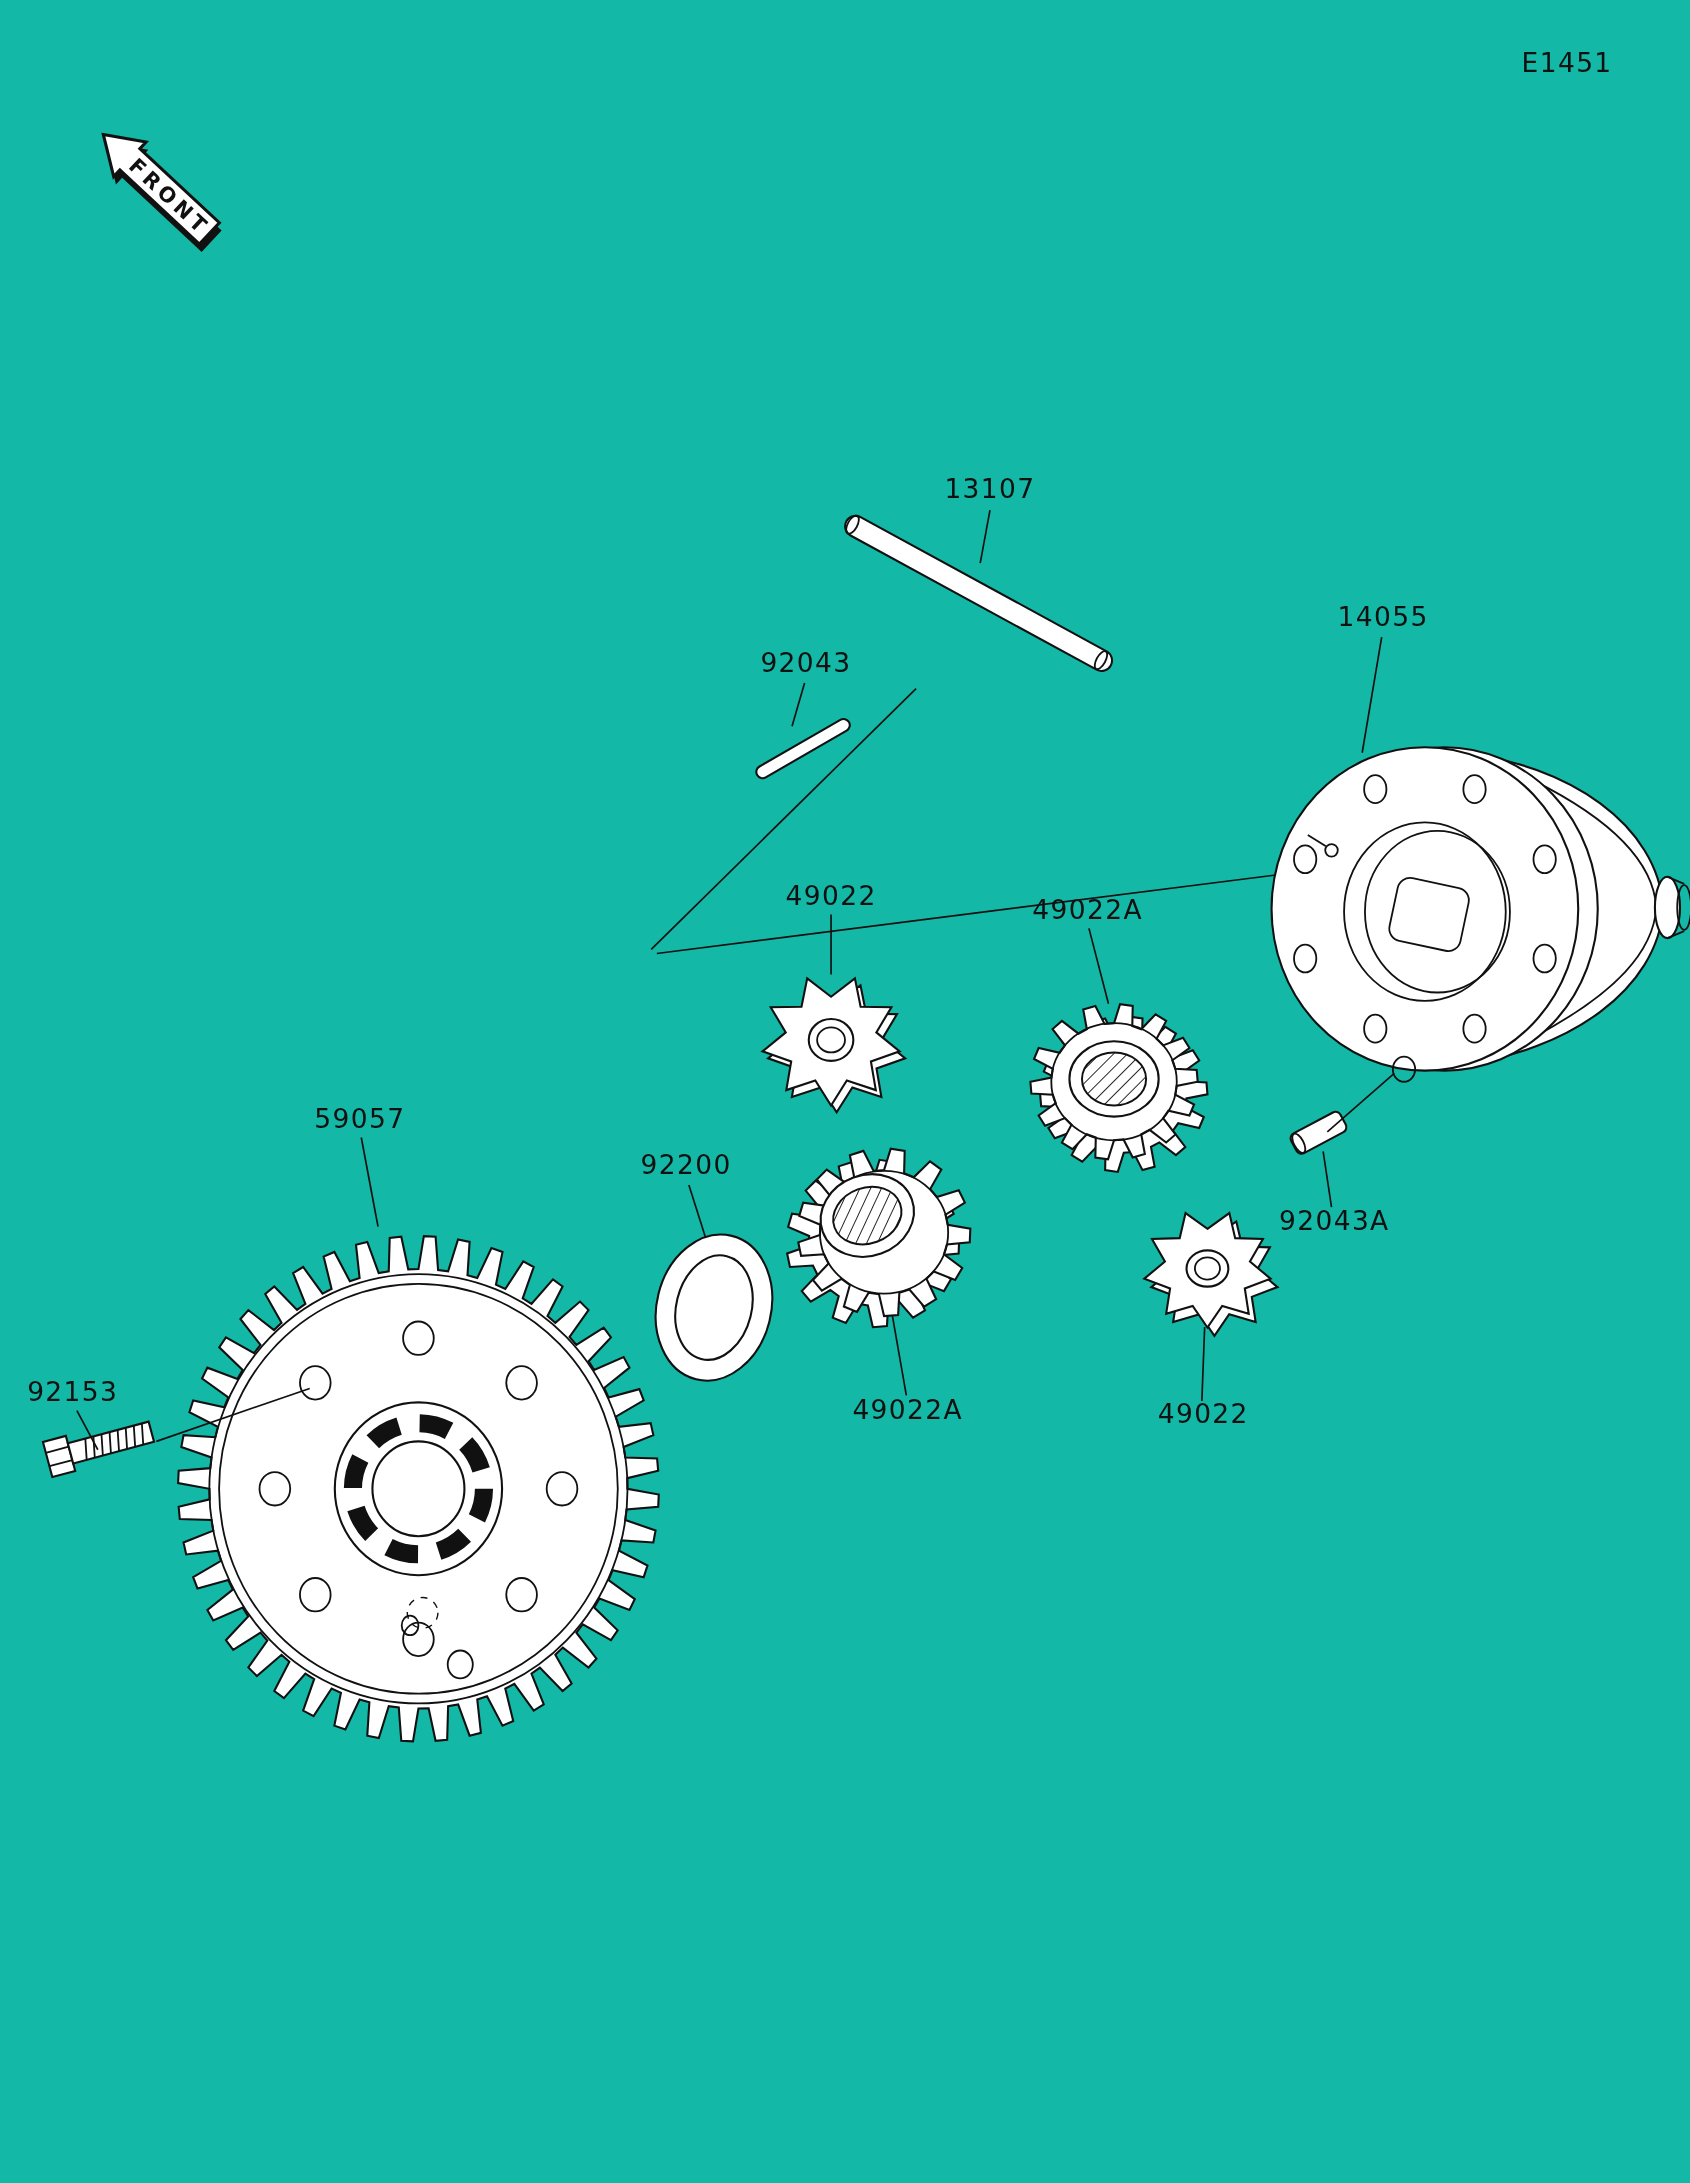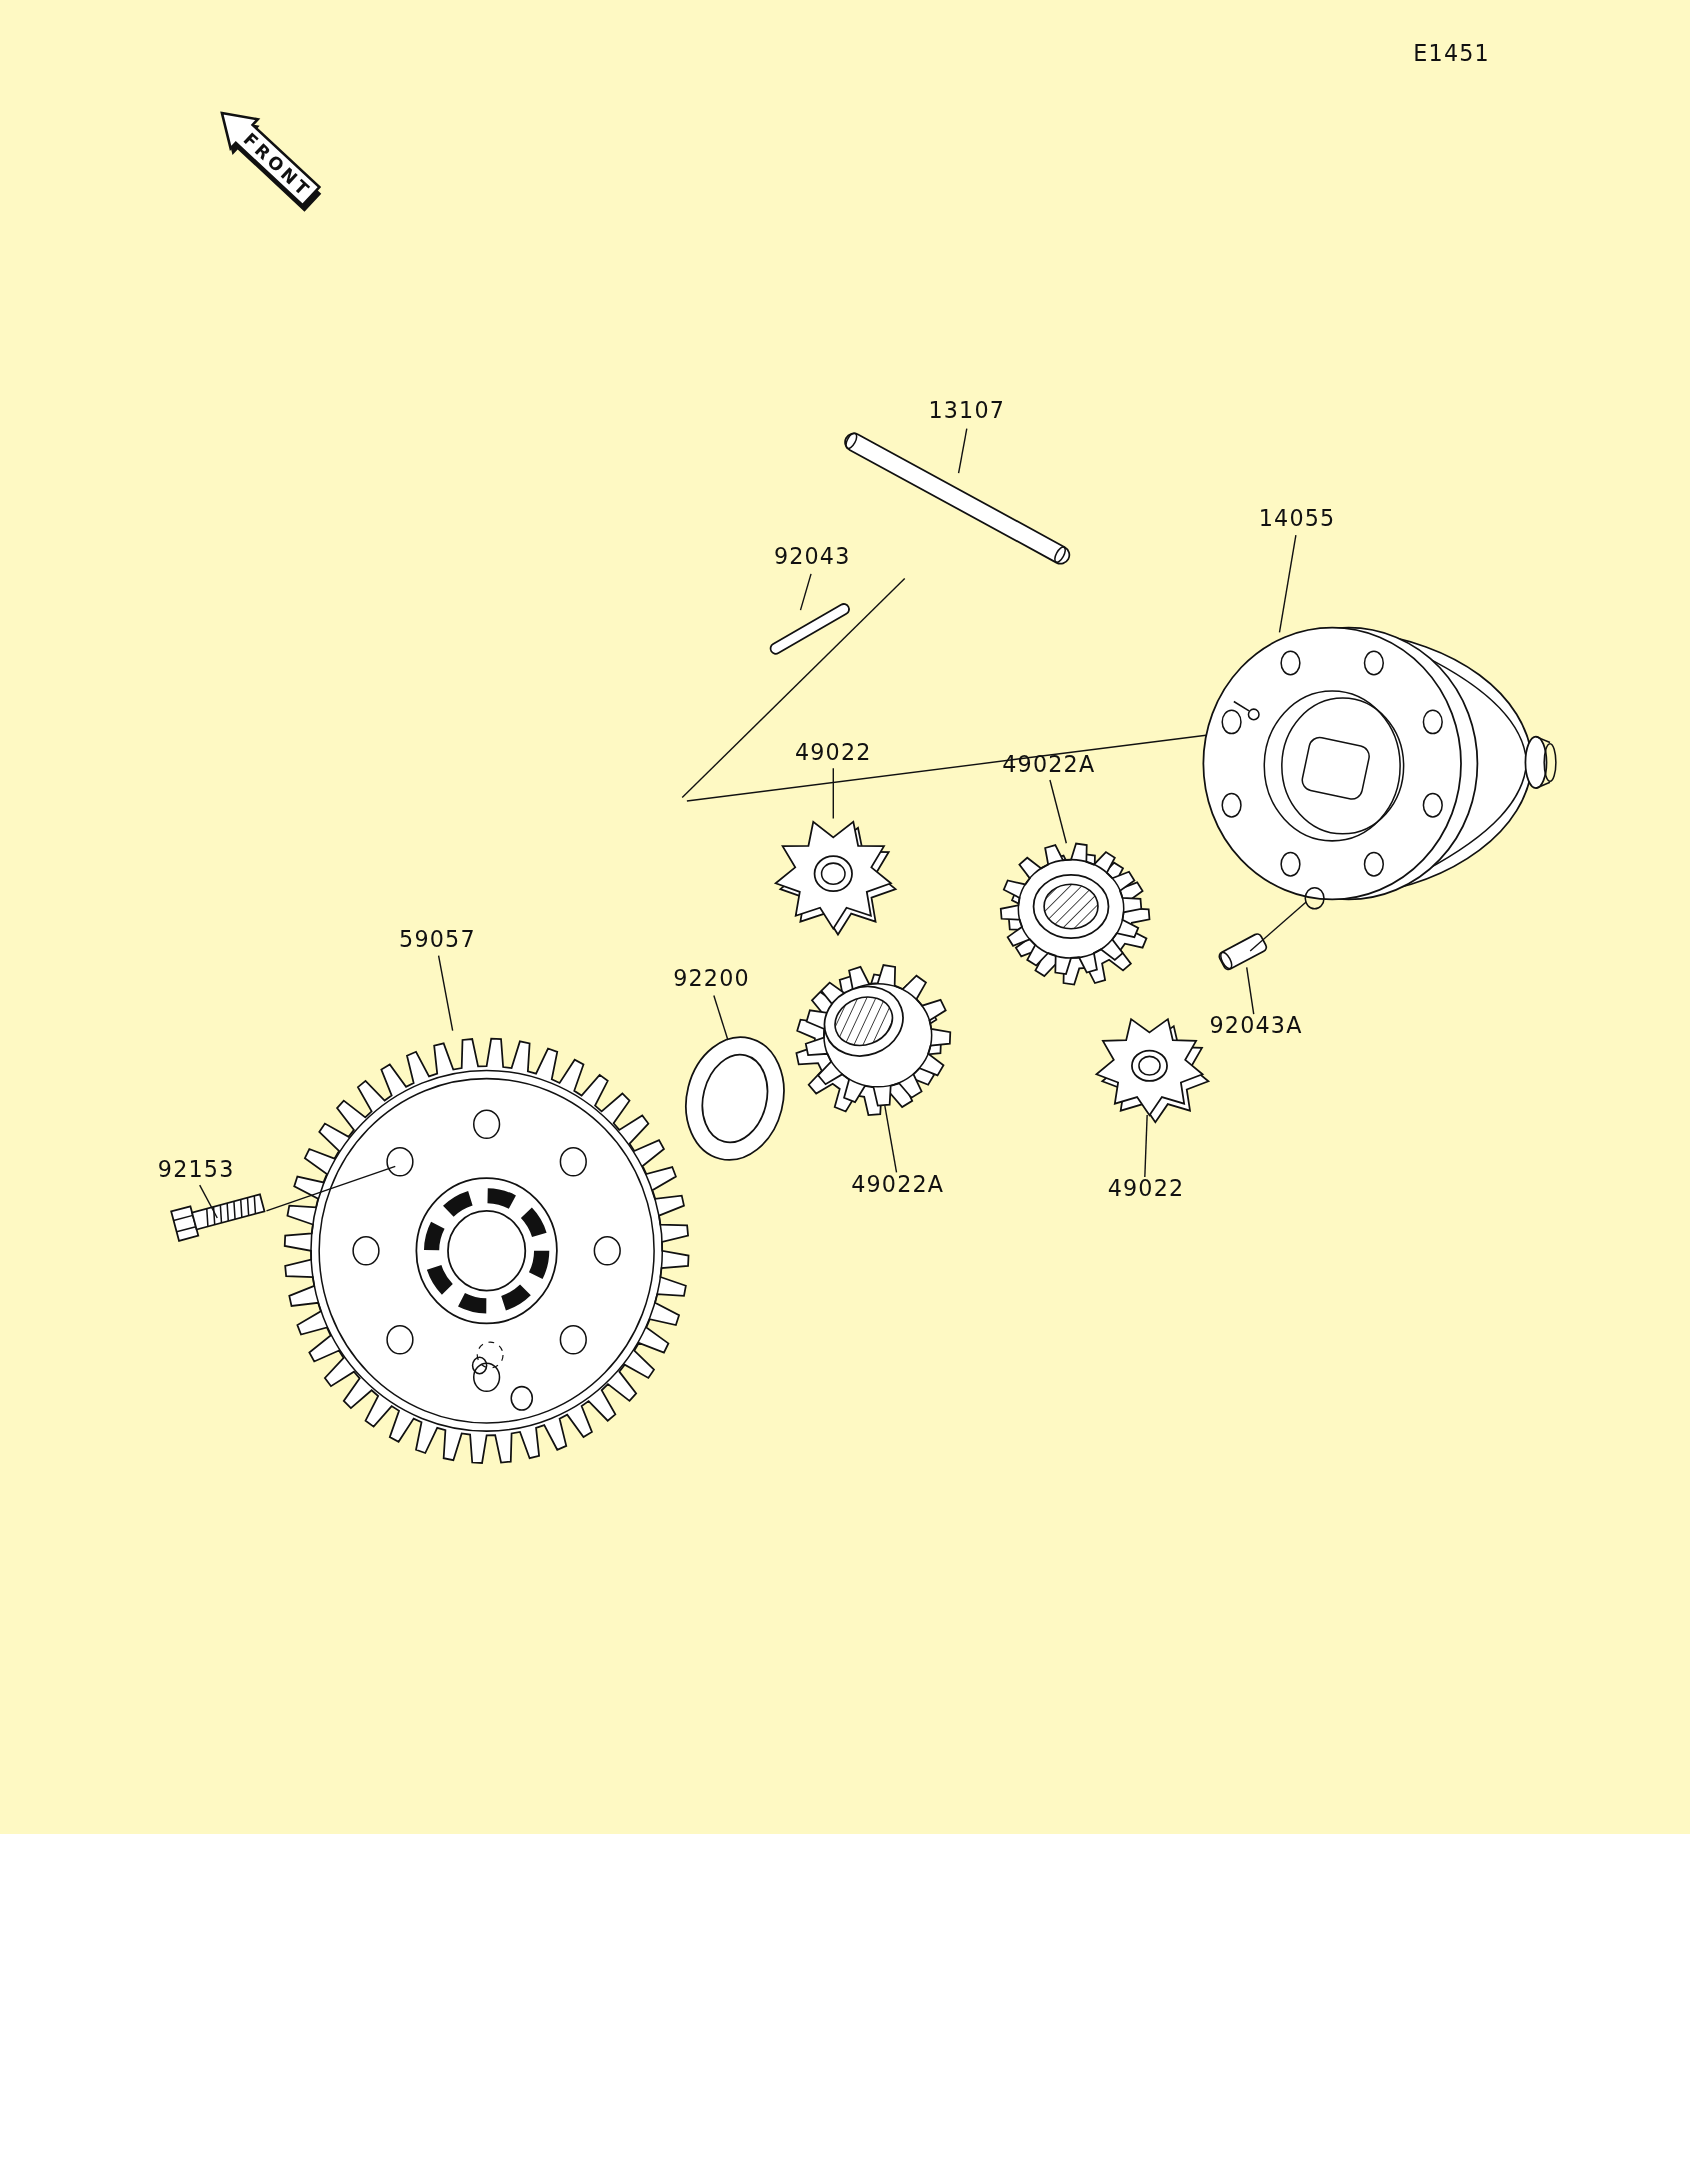--- a/index.html
+++ b/index.html
@@ -1,16 +1,16 @@
 <!DOCTYPE html>
 <html style="font-size:8.5px"><head>
 <meta charset="utf-8">
 <style>
   html,body{margin:0;padding:0;background:#ffffff;}
-  .page{width:1690px;height:1834px;background:#fef9c3;position:relative;overflow:hidden;}
+  .page{width:1690px;height:2183px;background:#14b8a6;position:relative;overflow:hidden;}
   svg{display:block;width:100%;height:100%;}
   text{font-family:"DejaVu Sans","Liberation Sans",sans-serif;fill:#111;}
   .part-label{font-size:19px;letter-spacing:1px;}
   .code-label{font-size:19px;letter-spacing:1px;}
   .front-label{font-size:15px;font-weight:bold;letter-spacing:3px;}
   .ln{stroke:#111;stroke-width:1.2;fill:none;}
   .pt{stroke:#111;stroke-width:1.5;fill:#ffffff;}
   .pt-t{stroke:#111;stroke-width:1.3;fill:none;}
 </style>
 </head>

